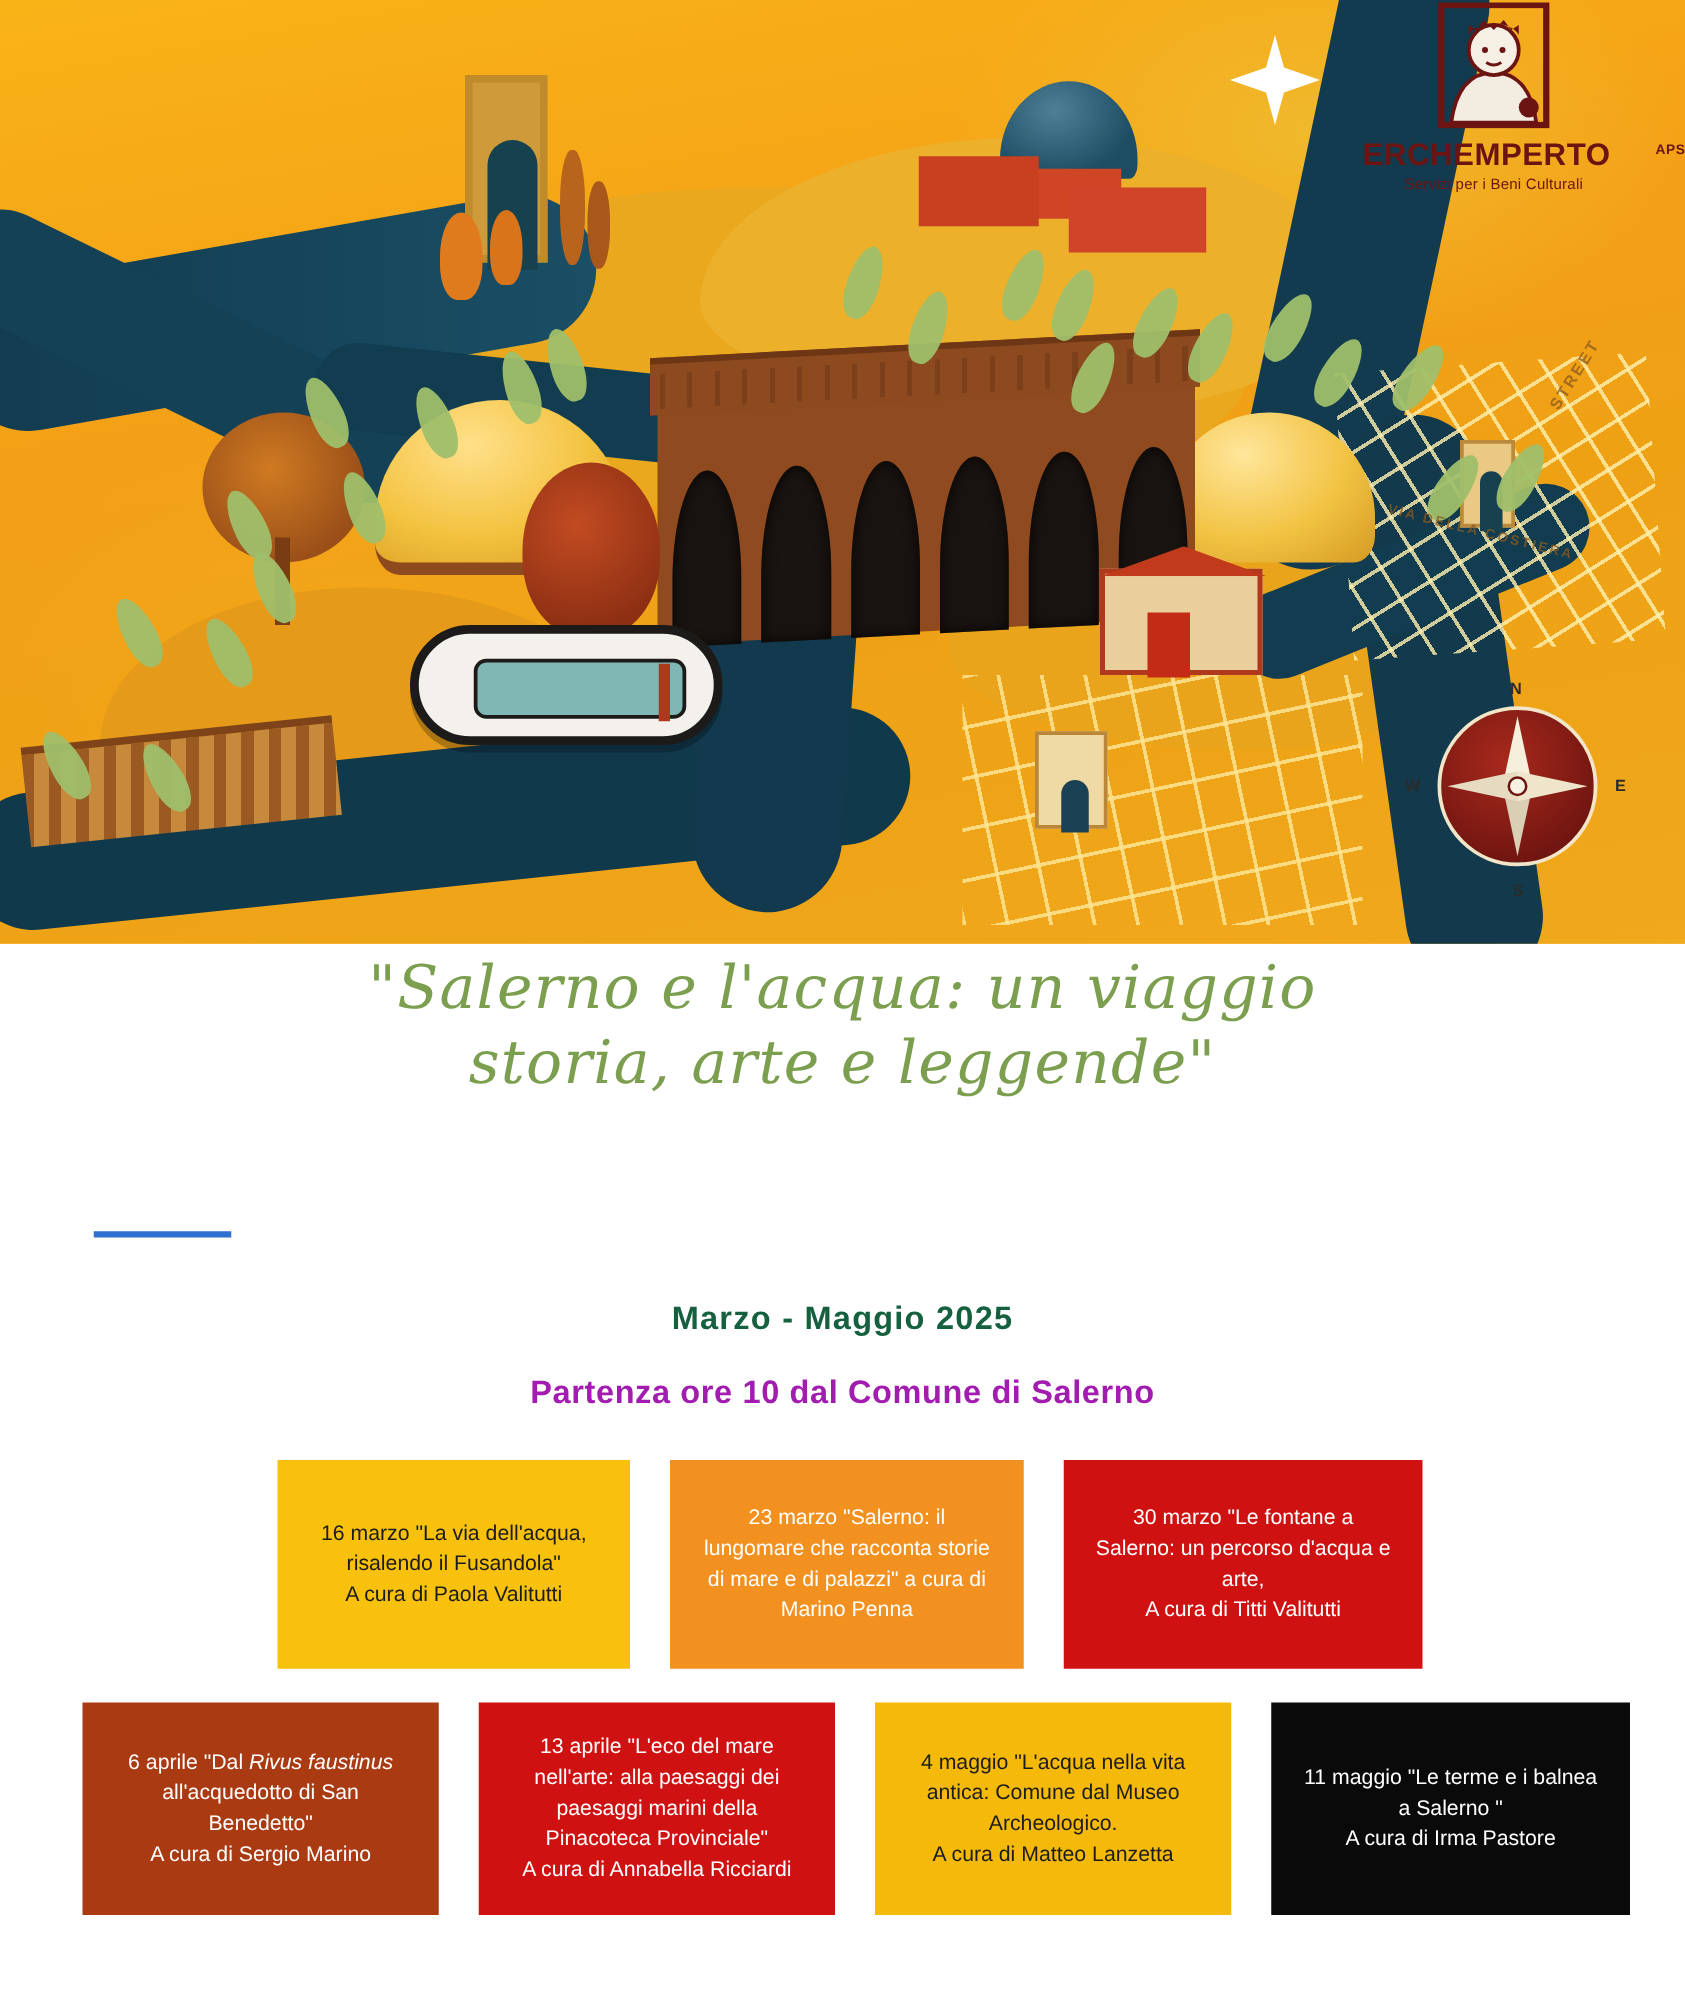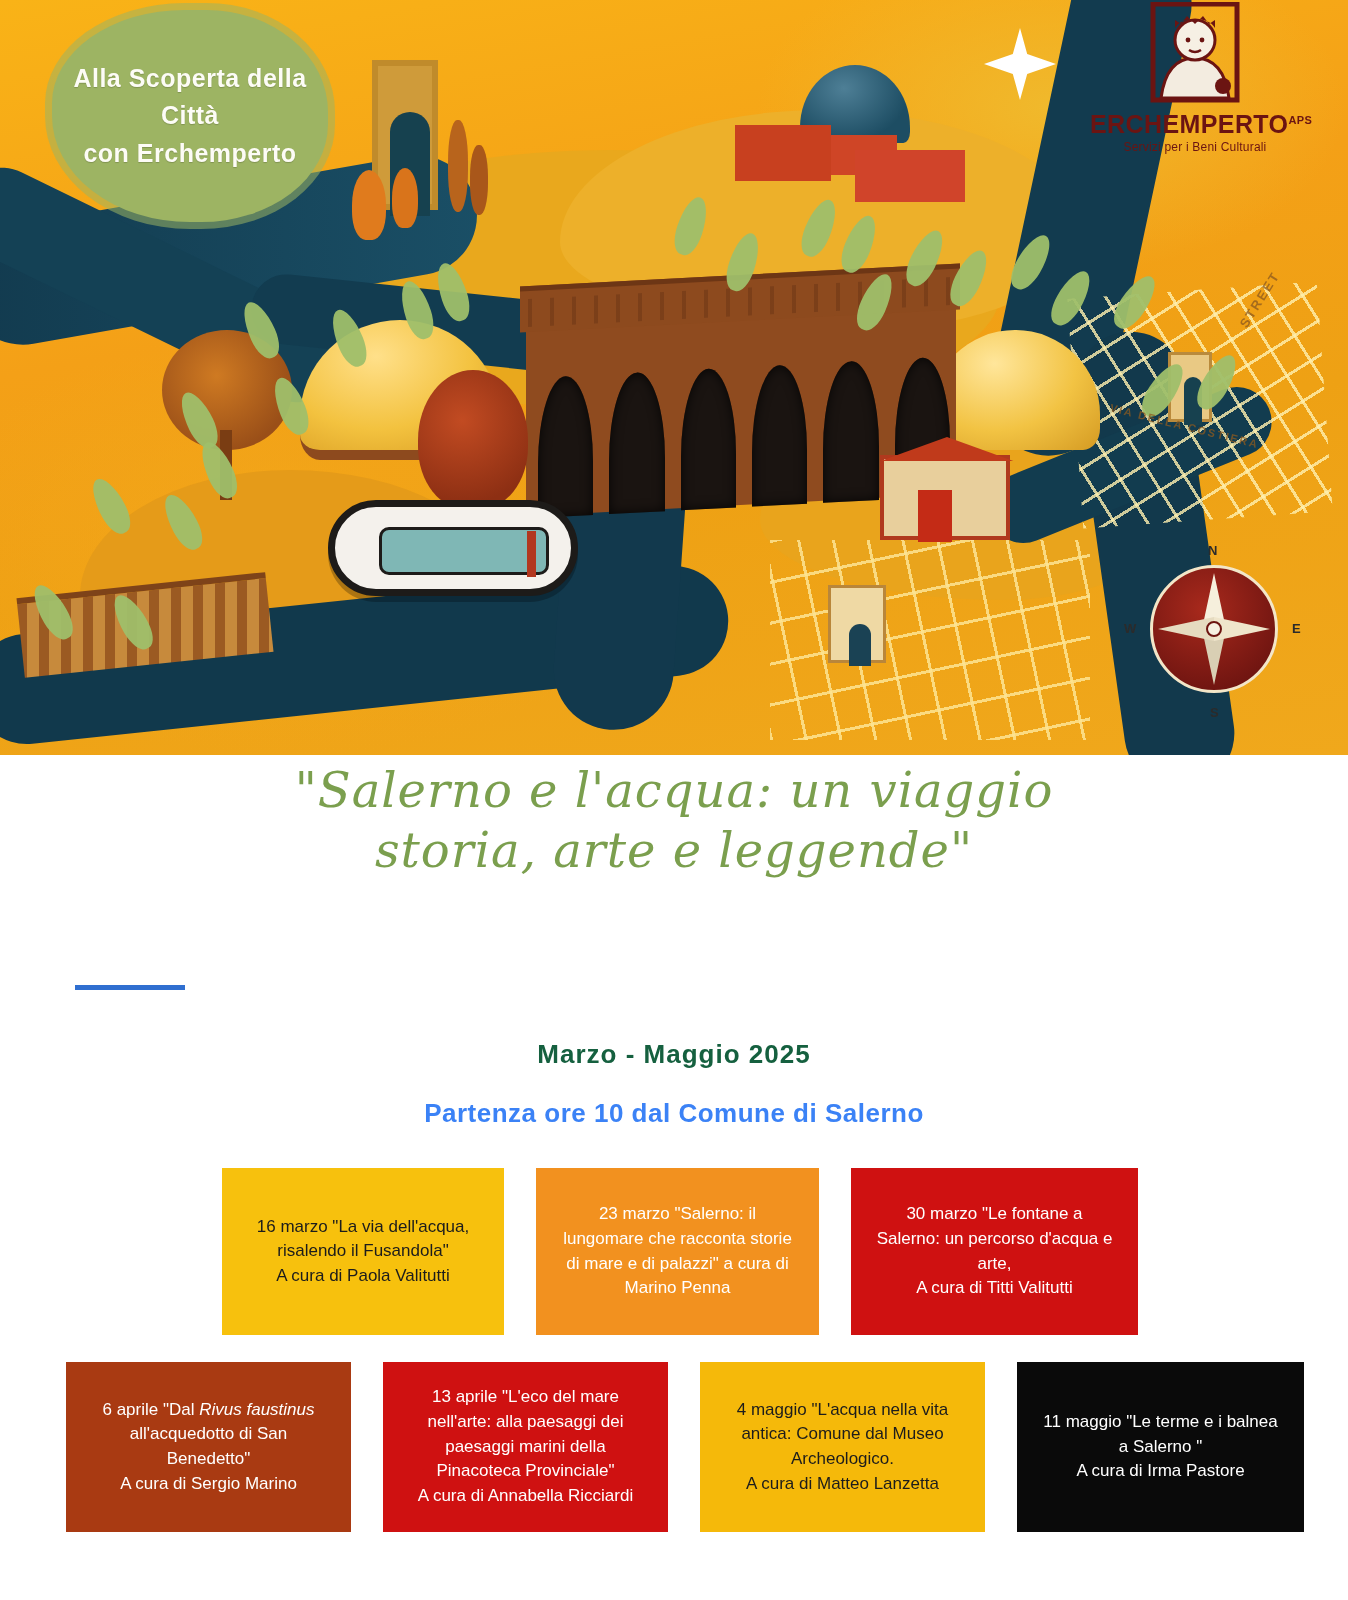--- a/index.html
+++ b/index.html
@@ -334,21 +334,21 @@
     text-align: center;
   }
   .logo-mark {
     width: 92px; height: 104px; margin: 0 auto;
     position: relative;
   }
   .logo-name {
     font-size: 25px; font-weight: bold; color: #6b1412; letter-spacing: .4px;
     margin-top: 4px;
   }
-  .logo-name sup { font-size: 11px; vertical-align: super; }
+  .logo-name sup { font-size: 11px; vertical-align: super; margin-left: 36px; }
   .logo-sub {
     font-size: 12px; color: #6b1412; margin-top: 1px; letter-spacing: .2px;
   }
 
   
   .title-block {
     position: absolute; left: 0; top: 760px; width: 1348px; text-align: center;
   }
   .script-title {
     font-family: "DejaVu Serif", serif;
@@ -363,21 +363,21 @@
     position: absolute; left: 75px; top: 985px; width: 110px; height: 5px;
     background: #2f6fd0;
   }
   .meta {
     position: absolute; left: 0; top: 1039px; width: 1348px; text-align: center;
   }
   .meta-line1 {
     font-size: 26px; font-weight: bold; color: #15603f; letter-spacing: 1px;
   }
   .meta-line2 {
-    font-size: 26px; font-weight: bold; color: #3b82f6; letter-spacing: .5px;
+    font-size: 26px; font-weight: bold; color: #a21caf; letter-spacing: .5px;
     margin-top: 28px;
   }
 
   
   .cards-row {
     position: absolute; display: flex;
   }
   .row1 { left: 222px; top: 1168px; gap: 32px; }
   .row2 { left: 66px; top: 1362px; gap: 32px; }
   .card {
@@ -501,27 +501,20 @@
       <span class="cn e"></span>
       <span class="cn w"></span>
     </div>
     <div class="compass-hub"></div>
     <span class="compass-letter n">N</span>
     <span class="compass-letter s">S</span>
     <span class="compass-letter e">E</span>
     <span class="compass-letter w">W</span>
   </div>
 
-  <div class="badge">
-    <div class="badge-text">
-      <span>Alla Scoperta della</span><br>
-      <span>Città</span><br>
-      <span>con Erchemperto</span>
-    </div>
-  </div>
 
   <div class="logo">
     <div class="logo-mark">
       <svg viewBox="0 0 92 104" width="92" height="104" aria-hidden="true">
         <rect x="4" y="2" width="84" height="96" fill="none" stroke="#6b1412" stroke-width="5"></rect>
         <path d="M12 96 C16 66 30 56 46 56 C62 56 76 66 80 96 Z" fill="#f3ece0" stroke="#6b1412" stroke-width="3"></path>
         <circle cx="46" cy="38" r="20" fill="#f6f0e4" stroke="#6b1412" stroke-width="3"></circle>
         <path d="M26 26 C32 14 60 14 66 26 L66 18 L60 22 L54 14 L46 22 L38 14 L32 22 L26 18 Z" fill="#6b1412"></path>
         <circle cx="39" cy="38" r="2.4" fill="#6b1412"></circle>
         <circle cx="53" cy="38" r="2.4" fill="#6b1412"></circle>

